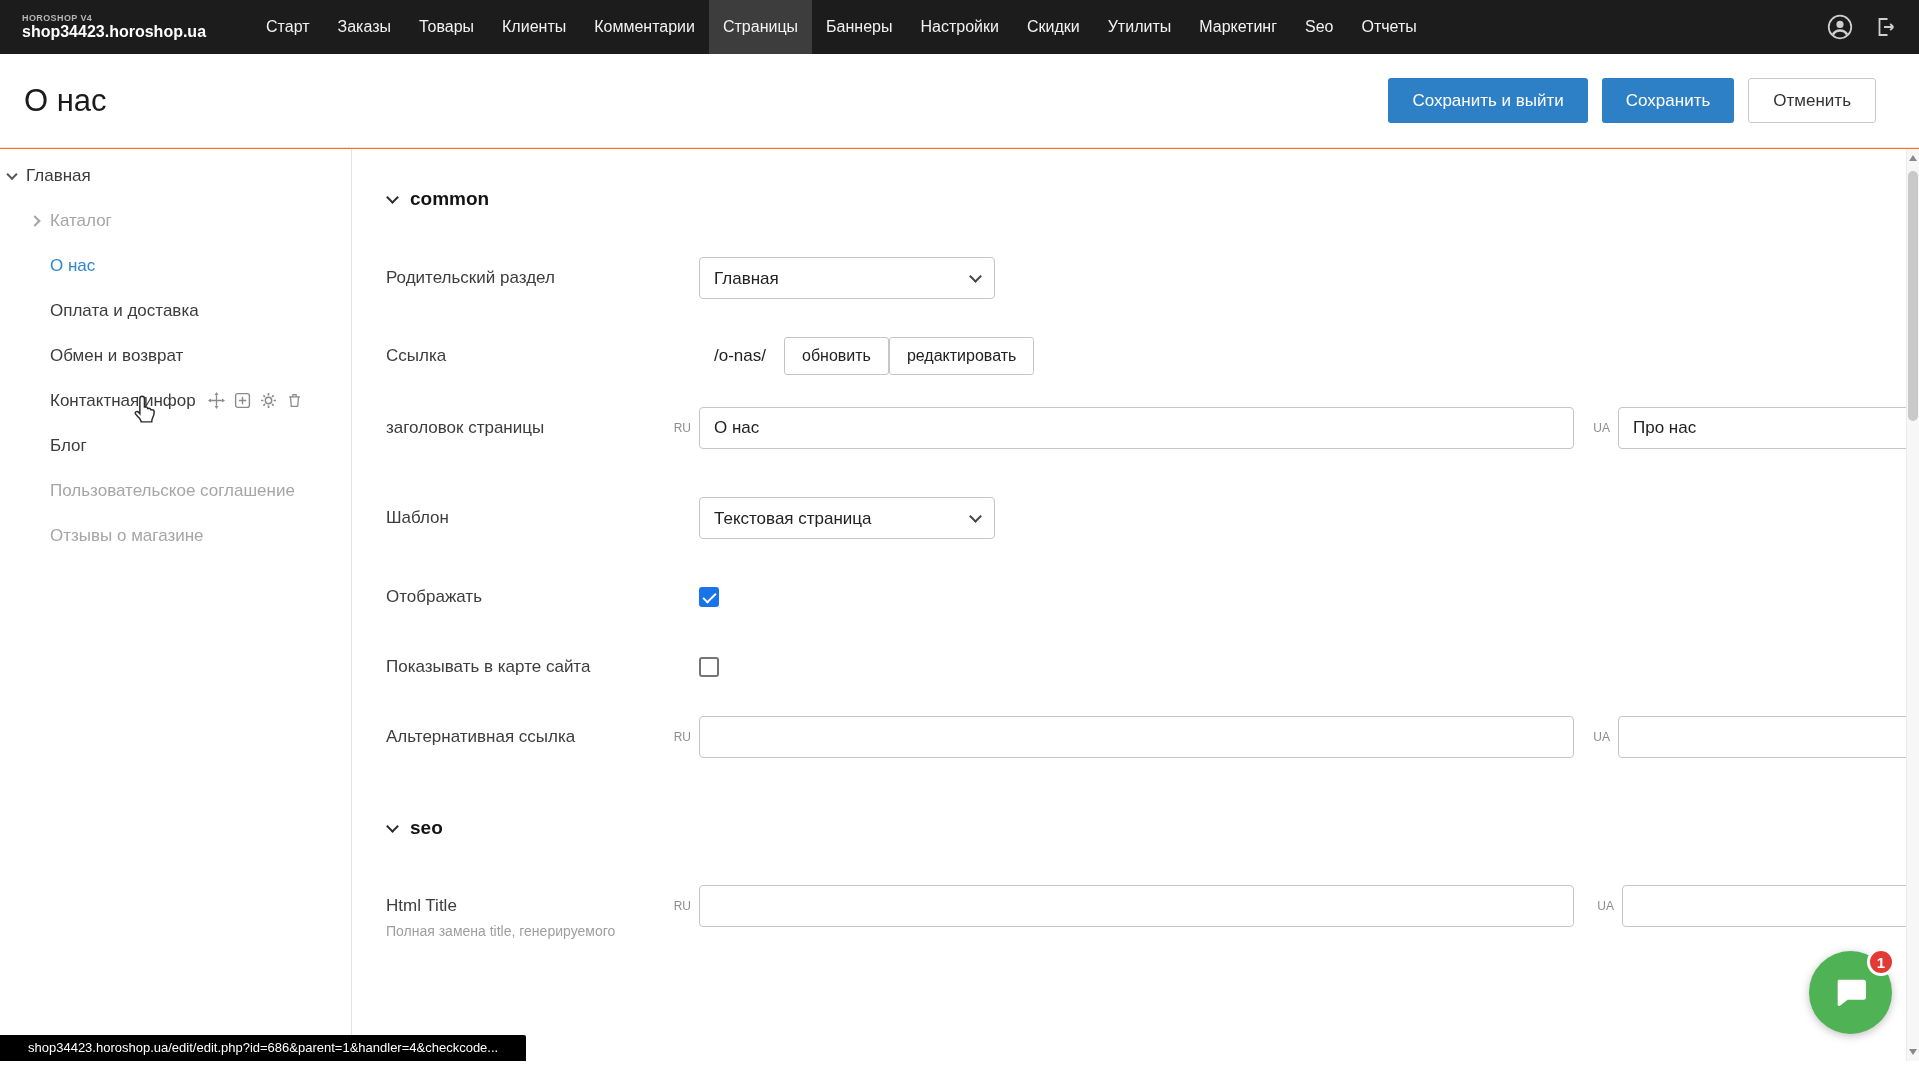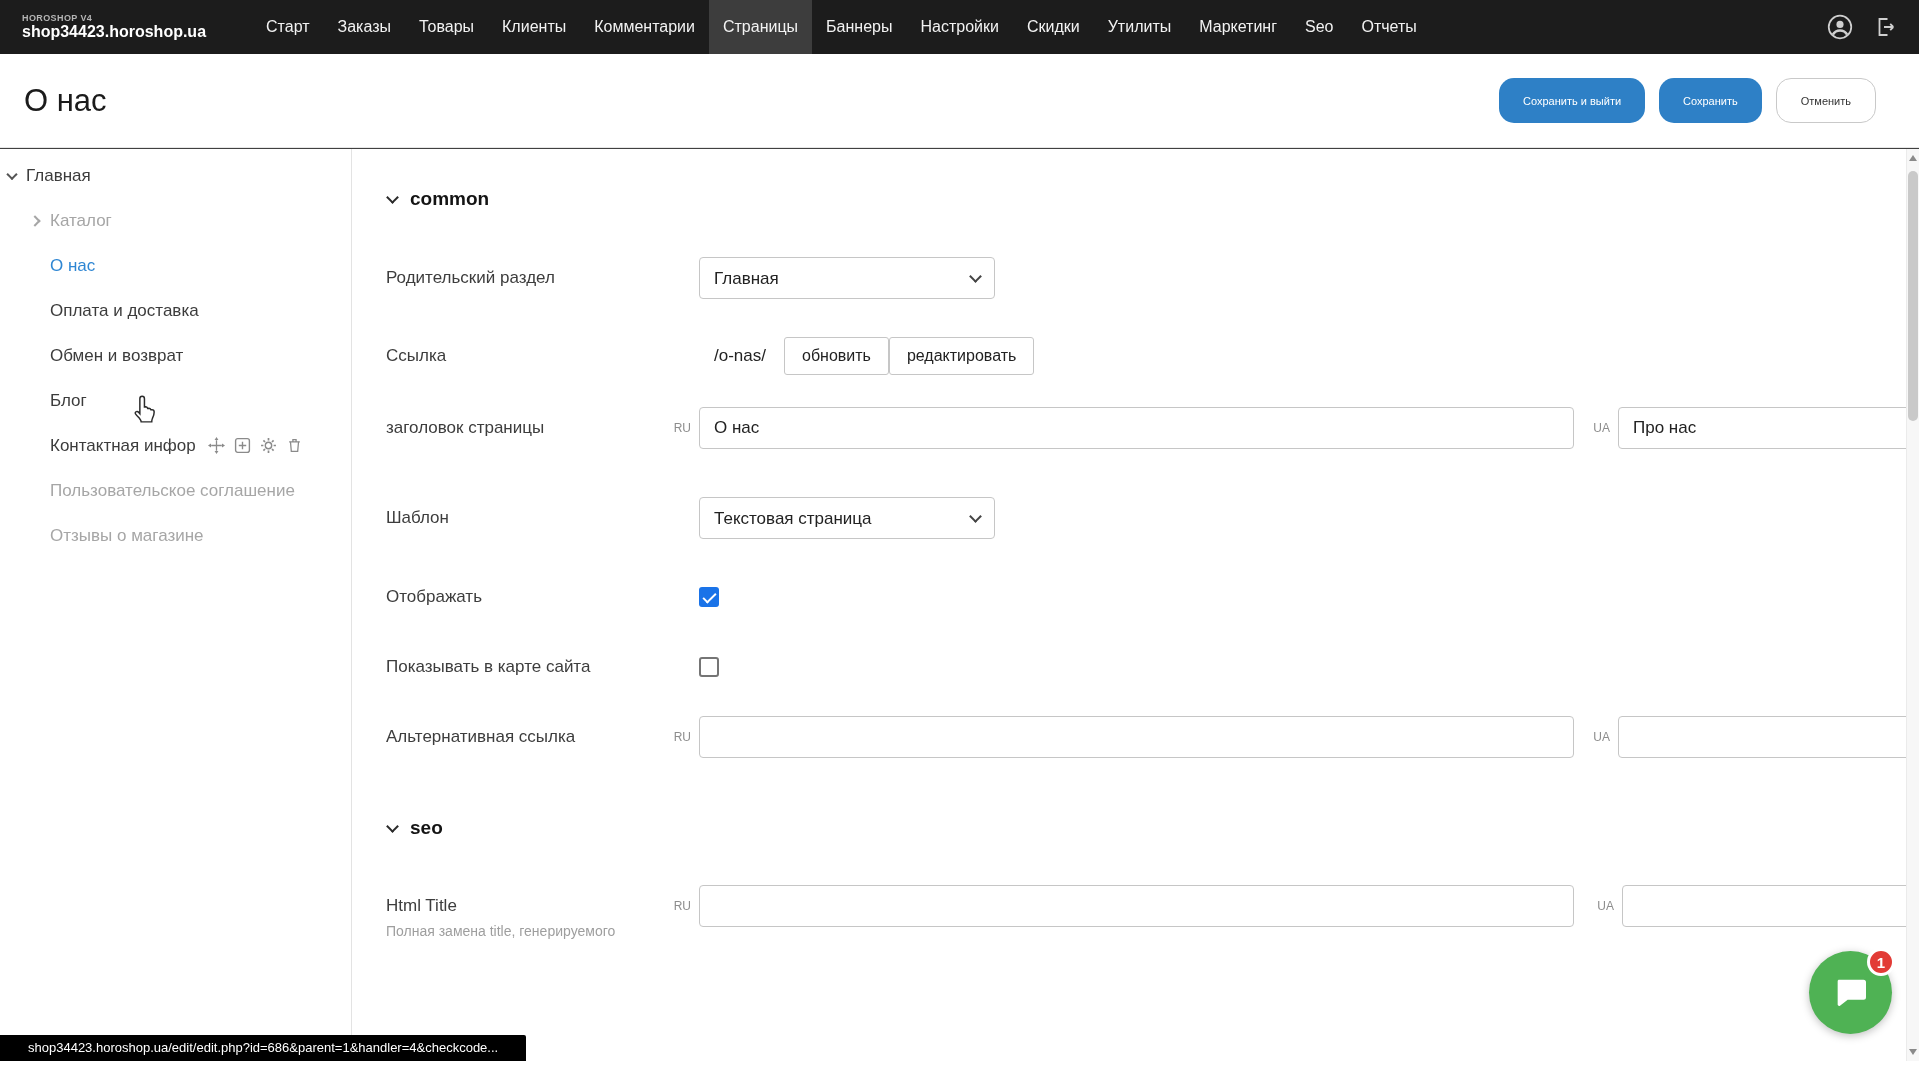--- a/index.html
+++ b/index.html
@@ -1,35 +1,35 @@
 <!DOCTYPE html>
 <html><head>
 <meta charset="utf-8">
 <style>
   *{box-sizing:border-box;margin:0;padding:0}
   html,body{width:1919px;height:1079px}
   body{font-family:"Liberation Sans","DejaVu Sans",sans-serif;background:#fff;color:#222;overflow:hidden}
-  .app{position:relative;width:1919px;height:1061px;overflow:hidden;background:#404040}
+  .app{position:relative;width:1919px;height:1061px;overflow:hidden;background:#f97316}
 
   
   .topbar{position:absolute;top:0;left:0;right:0;height:54px;background:#1c1c1c;display:flex;align-items:center;padding:0 22px;z-index:30}
   .brand{margin-right:46px;line-height:1.15;cursor:pointer}
   .brand-small{font-size:9px;color:#b5b5b5;letter-spacing:.4px;font-weight:bold}
   .brand-main{font-size:16px;font-weight:bold;color:#fff}
   .nav{display:flex;height:100%;align-items:stretch}
   .nav-item{display:flex;align-items:center;padding:9px 14px;font-size:16px;color:#f2f2f2;cursor:pointer;white-space:nowrap}
   .nav-item.active{background:#3d3d3d}
   .topbar-right{margin-left:auto;display:flex;align-items:center;gap:20px}
   .tb-icon{display:flex;cursor:pointer}
 
   
   .page-header{position:absolute;top:54px;left:0;right:0;height:94px;background:#fff;border-bottom:1px solid #e6e6e6;display:flex;align-items:center;padding:0 43px 0 24px;z-index:5}
   .page-title{font-size:31px;font-weight:400;color:#1b1b1b}
   .header-buttons{margin-left:auto;display:flex;gap:14px}
-  .btn{height:45px;border-radius:15px;font-size:11px;cursor:pointer;font-family:inherit}
+  .btn{height:45px;border-radius:3px;font-size:17px;cursor:pointer;font-family:inherit}
   .btn-primary{background:#2e80c6;border:none;color:#fff;padding:0 24px}
   .btn-secondary{background:#fff;border:1px solid #c9c9c9;color:#333;padding:0 24px}
 
   
   .content{position:absolute;top:149px;left:0;right:0;bottom:0;display:flex}
 
   
   .sidebar{flex:0 0 352px;width:352px;border-right:1px solid #e3e3e3;padding-top:4px;position:relative;background:#fff}
   .tree-item{height:45px;display:flex;align-items:center;font-size:17px;color:#3c3c3c;cursor:pointer;padding-left:50px;position:relative}
   .tree-item.lvl0{padding-left:26px}
@@ -153,23 +153,20 @@
       <div class="tree-item lvl1 selected">
         <span>О нас</span>
       </div>
       <div class="tree-item lvl1">
         <span>Оплата и доставка</span>
       </div>
       <div class="tree-item lvl1">
         <span>Обмен и возврат</span>
       </div>
       <div class="tree-item lvl1">
-        <span>Блог</span>
-      </div>
-      <div class="tree-item lvl1">
         <span>Контактная инфор</span>
         <span class="tree-actions">
           <svg width="17" height="17" viewBox="0 0 16 16">
             <g stroke="#8a8a8a" stroke-width="1.2" fill="none">
                 <path d="M8 3v10M3 8h10"></path>
               </g>
             <g fill="#8a8a8a">
                 <path d="M8 0l1.8 2.8H6.2z"></path>
                 <path d="M8 16l-1.8-2.8h3.6z"></path>
                 <path d="M0 8l2.8-1.8v3.6z"></path>
@@ -185,20 +182,23 @@
             <g stroke="#8a8a8a" stroke-width="1.6">
                 <path d="M8 1v2.2M8 12.8V15M1 8h2.2M12.8 8H15M3.2 3.2l1.5 1.5M11.3 11.3l1.5 1.5M12.8 3.2l-1.5 1.5M4.7 11.3l-1.5 1.5"></path>
               </g>
           </svg>
           <svg width="17" height="17" viewBox="0 0 16 16">
             <path d="M3 4.5h10M6.5 4V2.5h3V4" fill="none" stroke="#8a8a8a" stroke-width="1.2"></path>
             <path d="M4.2 4.5l.8 9h6l.8-9" fill="none" stroke="#8a8a8a" stroke-width="1.2"></path>
           </svg>
         </span>
       </div>
+      <div class="tree-item lvl1">
+        <span>Блог</span>
+      </div>
       <div class="tree-item lvl1 muted">
         <span>Пользовательское соглашение</span>
       </div>
       <div class="tree-item lvl1 muted">
         <span>Отзывы о магазине</span>
       </div>
 
       <span class="hand-cursor">
         <svg width="27" height="30" viewBox="0 0 20 22">
           <path d="M7.3 2.6c0-1 .8-1.7 1.7-1.7s1.7.8 1.7 1.7v6.1l.9-.1c.6 0 1.1.3 1.3.8l.2.4.9-.1c.6 0 1.2.3 1.4.9l.1.3h.8c.9 0 1.6.7 1.6 1.6 0 2.4-.6 3.5-1.3 4.8-.4.8-.5 1.5-.5 2.5H8.3c0-.9-.4-1.6-1.1-2.4-.9-1-2.3-2.3-3.1-3.5-.4-.7-.2-1.5.6-1.7.7-.2 1.4.1 2 .8l.6.7V2.6z" fill="#fff" stroke="#2b2b2b" stroke-width="1.1"></path>

